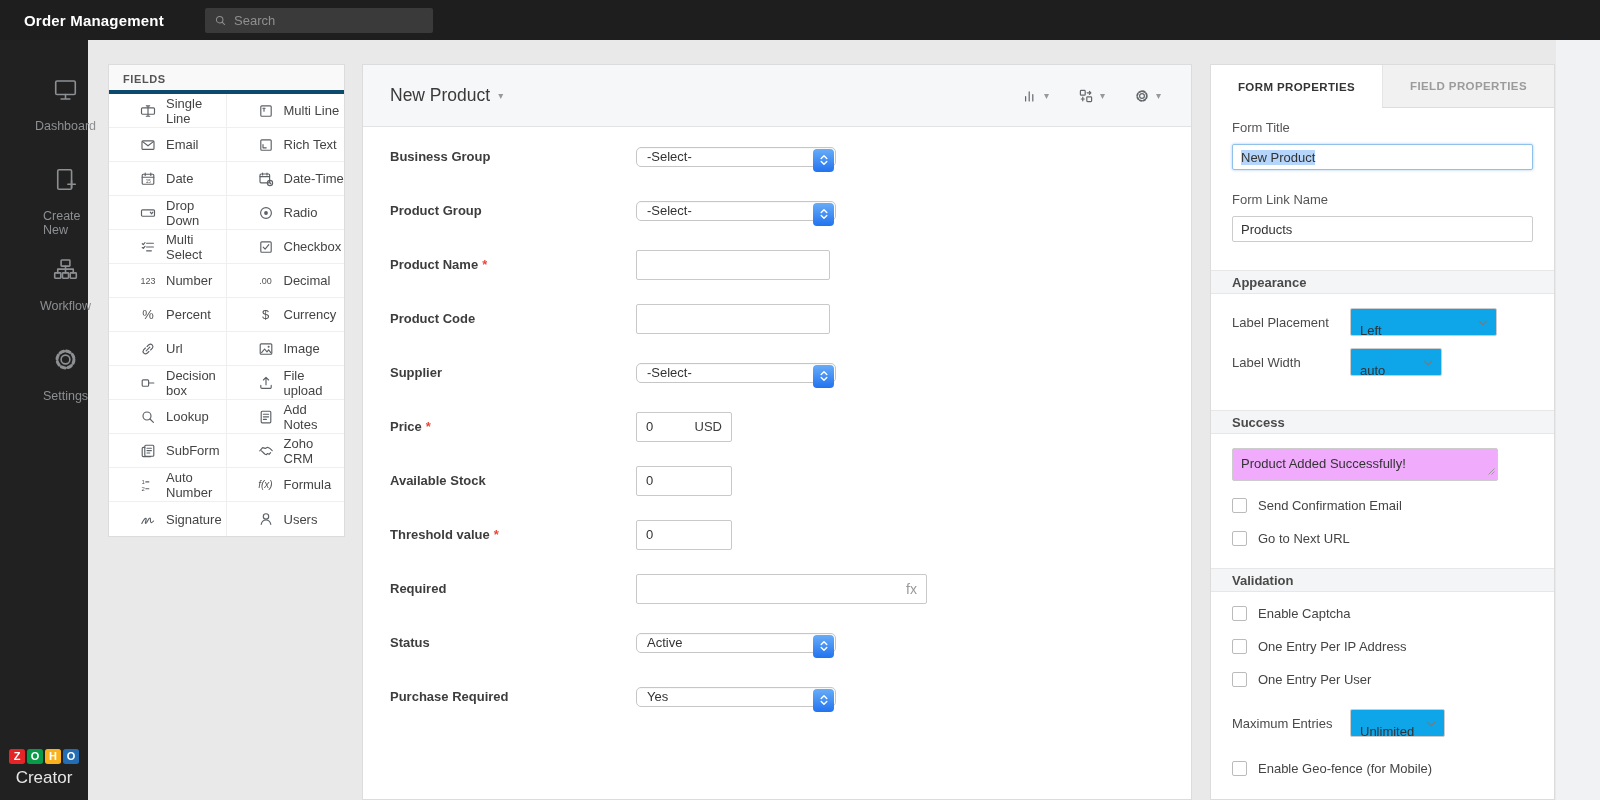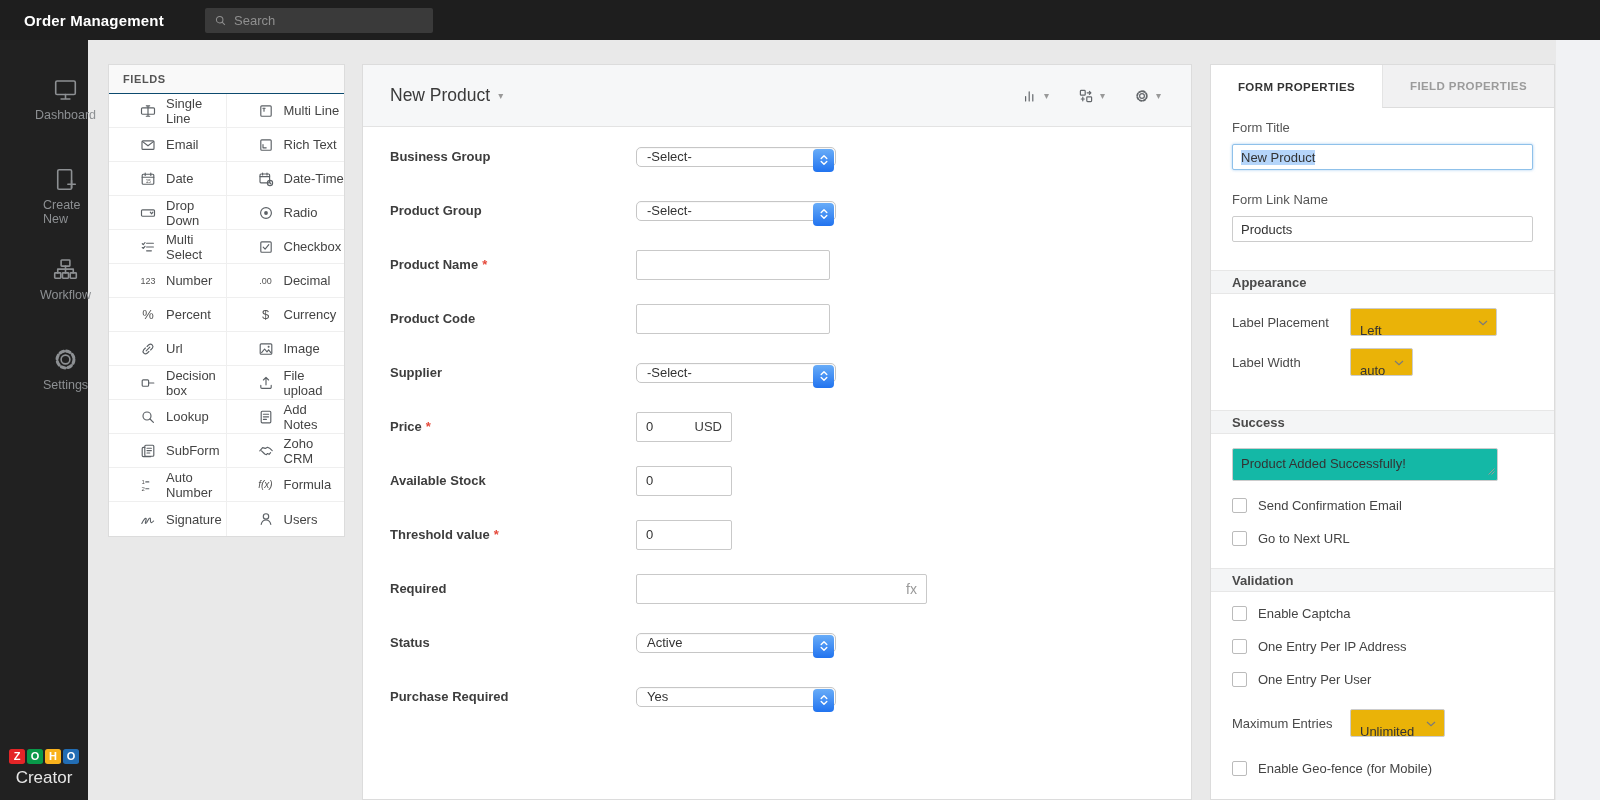--- a/index.html
+++ b/index.html
@@ -9,32 +9,32 @@
     background:#e9e9e9; font-family:"Liberation Sans", sans-serif;
   }
   
   .topbar { position:absolute; left:0; top:0; width:1600px; height:40px; background:#1e1e1e; z-index:6; display:flex; align-items:center; }
   .app-title { color:#ffffff; font-size:15px; font-weight:bold; margin-left:24px; letter-spacing:.2px; }
   .searchbox { position:absolute; left:205px; top:8px; width:228px; height:25px; background:#3a3a3a; border-radius:2px; display:flex; align-items:center; padding-left:9px; gap:7px; }
   .searchbox svg { stroke:#8f8f8f; fill:none; stroke-width:1.3; }
   .search-ph { color:#8f8f8f; font-size:13px; }
   
   .sidebar { position:absolute; left:0; top:40px; width:88px; height:760px; background:#212121; z-index:5; }
-  .side-item { height:90px; padding-top:14px; display:flex; flex-direction:column; align-items:center; gap:5px; cursor:pointer;padding-left:43px; }
+  .side-item { height:90px; padding-top:14px; display:flex; flex-direction:column; align-items:center; gap:16px; cursor:pointer;padding-left:43px; }
   .side-item:first-child { margin-top:22px; }
   .side-ic { width:27px; height:27px; display:flex; align-items:center; justify-content:center; color:#8d9093; }
   .side-ic svg { stroke:#8d9093; fill:none; stroke-width:.95; stroke-linecap:round; stroke-linejoin:round; width:27px; height:27px; }
   .side-label { color:#8d9093; font-size:12.5px; }
   .zoho-logo { position:absolute; left:0; bottom:12px; width:88px; text-align:center; }
   .zoho-boxes { display:flex; gap:2px; justify-content:center; }
   .zbox { width:16px; height:15px; border-radius:2.5px; color:#fff; font-weight:bold; font-size:11px; line-height:15px; text-align:center; }
   .brand { color:#e6e6e6; font-size:17px; margin-top:4px; }
   
   .fields-panel { position:absolute; left:108px; top:64px; width:237px; background:#fff; border:1px solid #dcdcdc; }
-  .fields-header { height:29px; line-height:29px; padding-left:14px; font-size:11px; font-weight:bold; color:#555; letter-spacing:.6px; background:#f9f9f9; border-bottom:1px solid #0c4a6e; }
+  .fields-header { height:29px; line-height:29px; padding-left:14px; font-size:11px; font-weight:bold; color:#555; letter-spacing:.6px; background:#f9f9f9; border-bottom:4px solid #0c4a6e; }
   .fields-grid { display:grid; grid-template-columns:1fr 1fr; }
   .field-item { height:34px; display:flex; align-items:center; gap:8px; padding-left:29px; border-bottom:1px solid #efefef; font-size:13px; color:#444; cursor:grab; background:#fff; }
   .fields-grid .field-item:nth-child(2n+1) { border-right:1px solid #efefef; }
   .fields-grid .field-item:nth-last-child(-n+2) { border-bottom:none; }
   .ic { width:20px; flex:none; display:flex; align-items:center; justify-content:center; color:#5c6166; }
   .ic svg { stroke:#5c6166; fill:none; stroke-width:1.15; stroke-linecap:round; stroke-linejoin:round; }
   .ic svg text { stroke:none; fill:#555; font-family:inherit; }
   .txt-ic { width:20px; flex:none; text-align:center; color:#555; font-size:9px; }
   .txt-ic.big { font-size:13px; }
   .txt-ic.formula { font-size:10px; font-style:italic; }
@@ -67,24 +67,24 @@
   .pp-group { padding:12px 21px 28px; }
   .pp-label { font-size:13px; color:#555; margin:0 0 9px; }
   .pp-label.second { margin-top:22px; }
   .pp-input { height:26px; border:1px solid #ccc; border-radius:2px; display:flex; align-items:center; padding:0 8px; font-size:13px; color:#333; background:#fff; }
   .pp-input.focused { border:1px solid #8fc1ea; box-shadow:0 0 3px rgba(90,160,230,.55); }
   .sel { background:#b5d5fa; }
   .section-header { height:24px; line-height:24px; background:#f4f5f6; border-top:1px solid #e7e7e7; border-bottom:1px solid #e7e7e7; padding-left:21px; font-size:13px; font-weight:bold; color:#4a4a4a; }
   .section-body { padding:14px 21px 22px; }
   .prop-row { display:flex; align-items:center; margin-bottom:12px; }
   .prop-row-label { width:104px; flex:none; font-size:13px; color:#4a4a4a; margin-right:14px; }
-  .dropdown { position:relative; height:28px; border:1px solid #ccc; border-radius:2px; background:#eab308; display:flex; align-items:center; padding:16px 26px 0 9px; font-size:13px; color:#333; cursor:pointer; }
-  .dropdown.wide { width:147px; } .dropdown.small { width:63px;text-align:center; } .dropdown.medium { width:95px; }
+  .dropdown { position:relative; height:28px; border:1px solid #ccc; border-radius:2px; background:#0ea5e9; display:flex; align-items:center; padding:16px 26px 0 9px; font-size:13px; color:#333; cursor:pointer; }
+  .dropdown.wide { width:147px; } .dropdown.small { width:92px;text-align:center; } .dropdown.medium { width:95px; }
   .dropdown svg { position:absolute; right:8px; top:11px; stroke:#7a7a7a; fill:none; stroke-width:1.2; }
-  .textarea-box { position:relative; width:266px; height:33px; border:1px solid #ccc; border-radius:2px; background:#14b8a6; padding:7px 14px 0 8px; font-size:13px; color:#333; margin-bottom:17px; }
+  .textarea-box { position:relative; width:266px; height:33px; border:1px solid #ccc; border-radius:2px; background:#f0abfc; padding:7px 14px 0 8px; font-size:13px; color:#333; margin-bottom:17px; }
   .resize-handle { position:absolute; right:2px; bottom:2px; }
   .resize-handle svg { stroke:#9a9a9a; fill:none; stroke-width:1; }
   .checkbox-row { display:flex; align-items:center; gap:11px; margin-bottom:18px; cursor:pointer; }
   .checkbox-row:last-child { margin-bottom:0; }
   .checkbox { width:15px; height:15px; flex:none; border:1px solid #bbb; border-radius:2px; background:#fff; }
   .checkbox-label { font-size:13px; color:#444; }
   .prop-row.spaced { margin:22px 0 24px; }
 </style>
 </head>
 <body>

